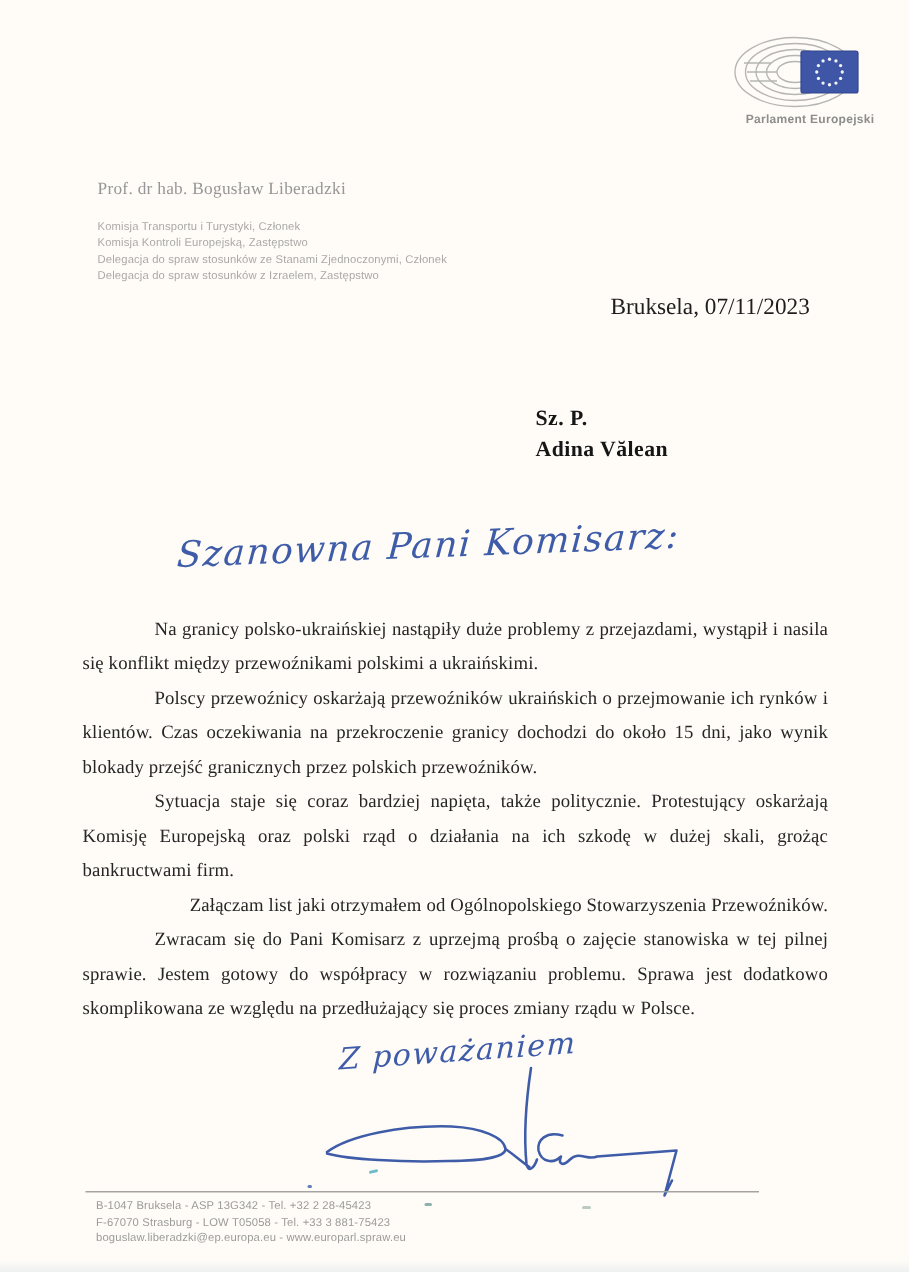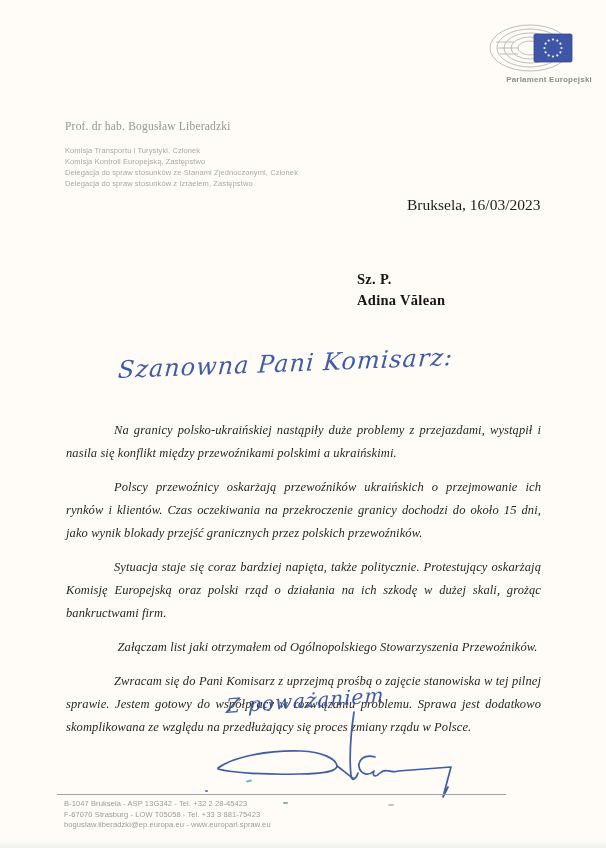--- a/index.html
+++ b/index.html
@@ -14,21 +14,21 @@
   .sender-name{
     left:65px;top:120px;
     font-family:Liberation Serif, serif;
     font-size:11.5px;color:#969696;letter-spacing:.2px;
   }
   .sender-roles{
     left:65px;top:145px;
     font-family:"Liberation Sans", sans-serif;
     font-size:7.5px;line-height:11px;color:#aaa9a7;letter-spacing:.1px;
   }
-  .logo{left:488px;top:20px;width:104px;text-align:right;}
+  .logo{left:488px;top:20px;width:104px;text-align:center;}
   .logo svg{display:block;margin:0 auto;}
   .logo-caption{
     font-family:"Liberation Sans", sans-serif;
     font-size:8px;font-weight:bold;color:#8d8d8b;letter-spacing:.2px;margin-top:1px;
   }
 
   
   .dateline{left:407px;top:196px;font-size:15.5px;color:#1e1e1e;}
   .recipient{
     left:357px;top:269px;font-size:14.5px;font-weight:bold;
@@ -50,22 +50,22 @@
     transform:rotate(-4deg) skewX(-6deg);opacity:.92;
   }
   .signature{left:205px;top:700px;}
 
   
   .body{
     left:55px;top:408px;width:497px;
     font-size:12.5px;line-height:23px;color:#262626;
     text-align:justify;letter-spacing:.1px;
   }
-  .body p{margin:11px;text-indent:48px;font-style:italic;}
-  .body p.oneline{white-space:nowrap;text-align:center;}
+  .body p{margin:0;text-indent:48px;}
+  .body p.oneline{white-space:nowrap;text-align:right;}
 
   
   .footer-rule{left:57px;top:794px;width:449px;height:1px;background:#a4a4a2;}
   .footer{
     left:64px;top:799px;
     font-family:"Liberation Sans", sans-serif;
     font-size:7.5px;line-height:10.5px;color:#9b9b99;letter-spacing:.1px;
   }
 
   
@@ -114,21 +114,21 @@
           <circle cx="57.6" cy="32.3" r="1.1"></circle>
           <circle cx="56.5" cy="28" r="1.1"></circle>
           <circle cx="57.6" cy="23.7" r="1.1"></circle>
           <circle cx="60.7" cy="20.6" r="1.1"></circle>
         </g>
       </g>
     </svg>
     <div class="logo-caption">Parlament Europejski</div>
   </div>
 
-  <div class="abs dateline">Bruksela, 16/03/2023</div>
+  <div class="abs dateline">Bruksela, 07/11/2023</div>
 
   <div class="abs recipient">
     <div>Sz. P.</div>
     <div>Adina Vălean</div>
   </div>
 
   <div class="abs hw salutation">Szanowna Pani Komisarz:</div>
 
   <main class="abs body">
     <p>Na granicy polsko-ukraińskiej nastąpiły duże problemy z przejazdami, wystąpił i nasila się konflikt między przewoźnikami polskimi a ukraińskimi.</p>

